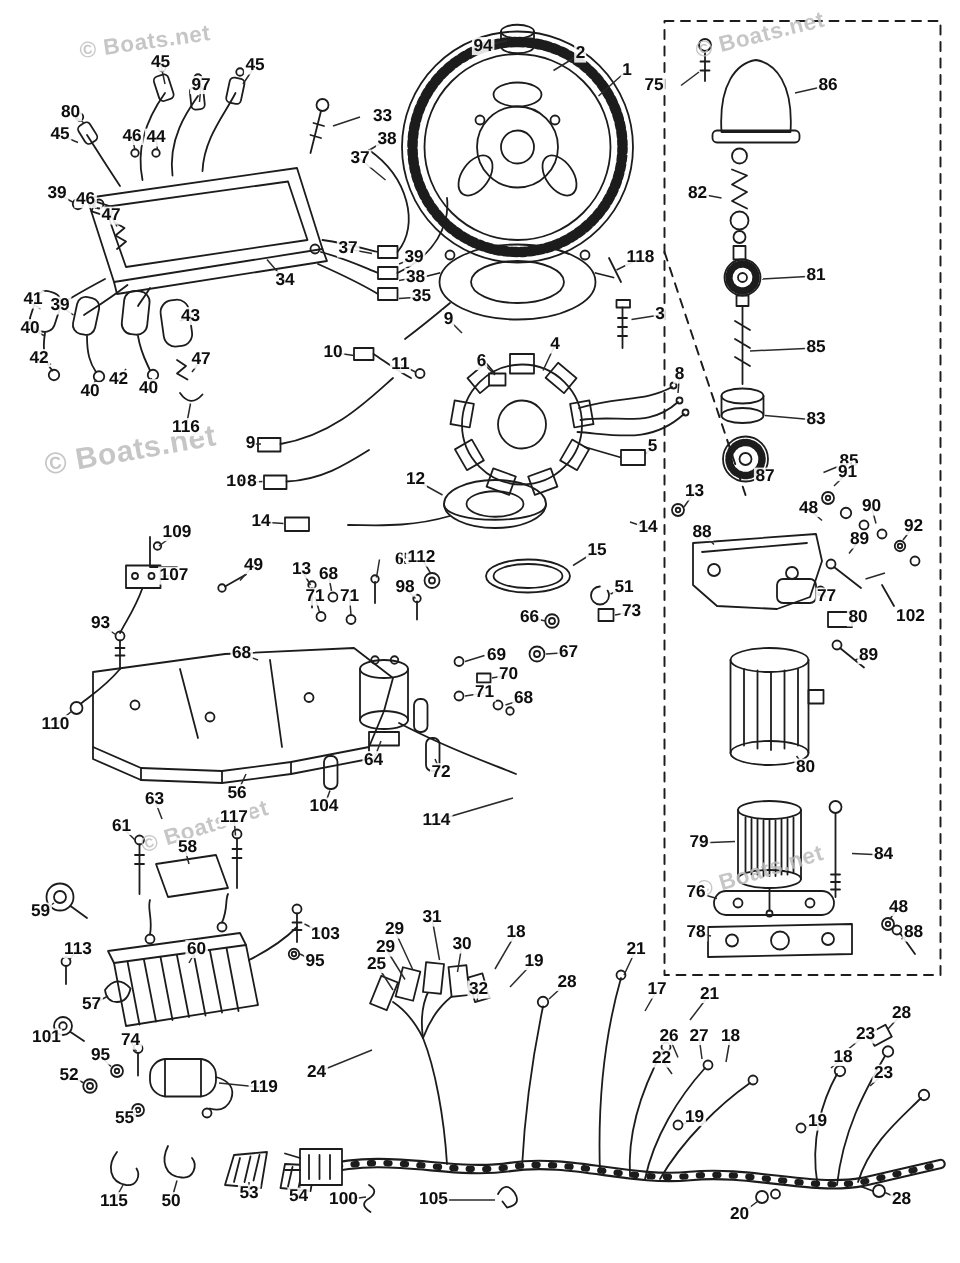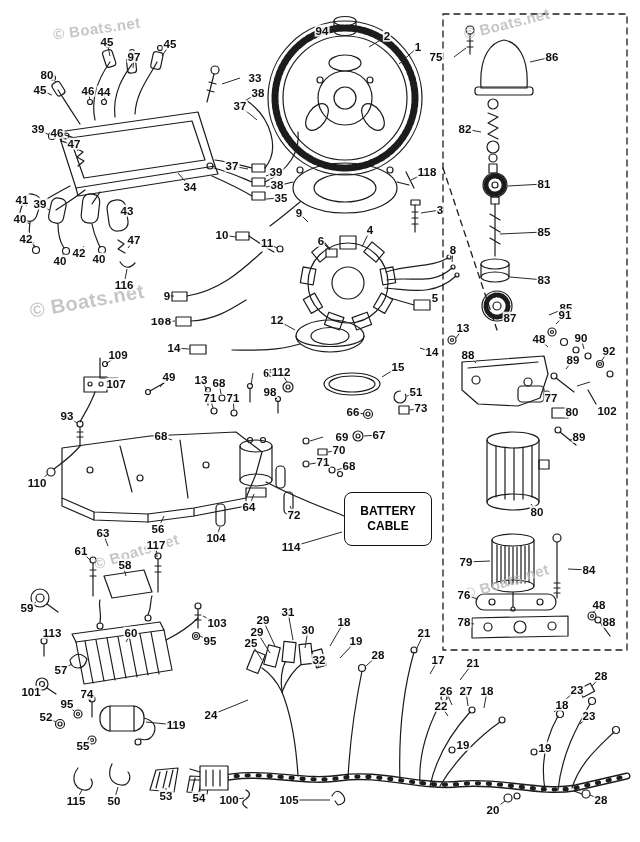--- a/index.html
+++ b/index.html
@@ -555,22 +555,20 @@
       <line x1="579" y1="437" x2="570" y2="440"></line>
       <line x1="537" y1="512" x2="531" y2="504"></line>
       <line x1="466" y1="562" x2="490" y2="561"></line>
       <line x1="589" y1="570" x2="568" y2="569"></line>
       <line x1="464" y1="595" x2="478" y2="599"></line>
       <line x1="464" y1="622" x2="474" y2="624"></line>
       <line x1="599" y1="605" x2="593" y2="613"></line>
       <line x1="609" y1="622" x2="601" y2="626"></line>
     </svg>
 
-  <div class="battery-box">BATTERY
-CABLE</div>
 
   <div id="watermarks">
       <div class="watermark" style="left: 52px; top: 26px; font-size: 15px; transform: rotate(-8deg); color: rgb(189, 189, 189);">© Boats.net</div>
       <div class="watermark" style="left: 462px; top: 26px; font-size: 15px; transform: rotate(-14deg); color: rgb(189, 189, 189);">© Boats.net</div>
       <div class="watermark" style="left: 28px; top: 300px; font-size: 20px; transform: rotate(-10deg); color: rgb(189, 189, 189);">© Boats.net</div>
       <div class="watermark" style="left: 92px; top: 556px; font-size: 15px; transform: rotate(-17deg); color: rgb(189, 189, 189);">© Boats.net</div>
       <div class="watermark" style="left: 462px; top: 586px; font-size: 15px; transform: rotate(-17deg); color: rgb(189, 189, 189);">© Boats.net</div>
     </div>
 
   <div id="callouts">
@@ -630,21 +628,21 @@
       <div class="callout" style="left: 219px; top: 383px;">68</div>
       <div class="callout" style="left: 269px; top: 373px; font-family: Liberation Serif, serif;">65</div>
       <div class="callout" style="left: 281px; top: 372px;">112</div>
       <div class="callout" style="left: 270px; top: 392px;">98</div>
       <div class="callout" style="left: 210px; top: 398px;">71</div>
       <div class="callout" style="left: 233px; top: 398px;">71</div>
       <div class="callout" style="left: 416px; top: 392px;">51</div>
       <div class="callout" style="left: 353px; top: 412px;">66</div>
       <div class="callout" style="left: 421px; top: 408px;">73</div>
       <div class="callout" style="left: 379px; top: 435px;">67</div>
-      <div class="callout" style="left: 342px; top: 437px;">69</div>
+      <div class="callout" style="left: 331px; top: 437px;">69</div>
       <div class="callout" style="left: 339px; top: 450px;">70</div>
       <div class="callout" style="left: 323px; top: 462px;">71</div>
       <div class="callout" style="left: 349px; top: 466px;">68</div>
       <div class="callout" style="left: 161px; top: 436px;">68</div>
       <div class="callout" style="left: 249px; top: 507px;">64</div>
       <div class="callout" style="left: 294px; top: 515px;">72</div>
       <div class="callout" style="left: 158px; top: 529px;">56</div>
       <div class="callout" style="left: 216px; top: 538px;">104</div>
       <div class="callout" style="left: 291px; top: 547px;">114</div>
       <div class="callout" style="left: 103px; top: 533px;">63</div>

